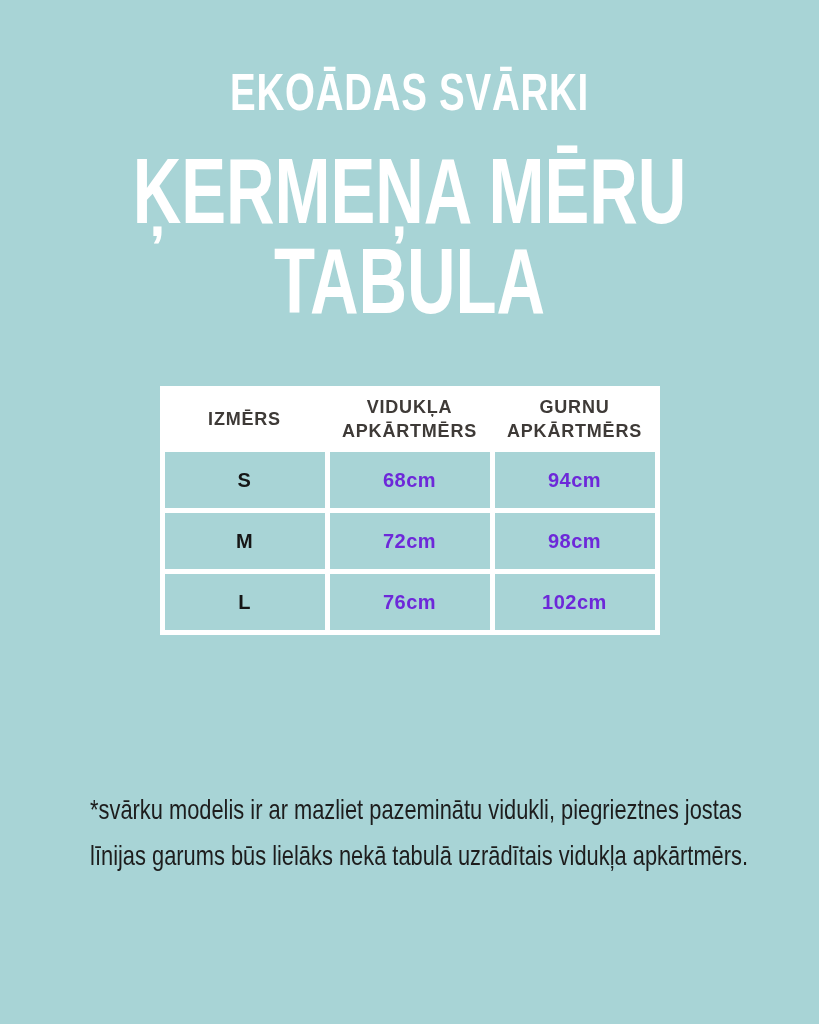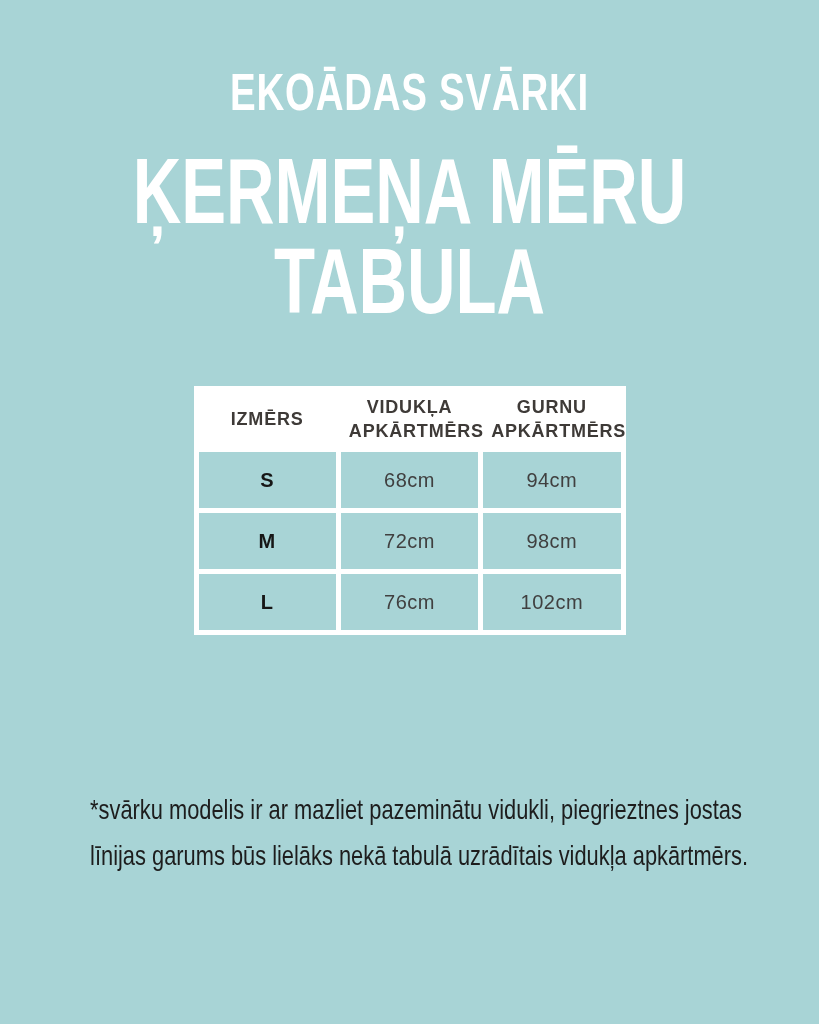--- a/index.html
+++ b/index.html
@@ -45,21 +45,21 @@
     transform: scaleX(0.73);
     transform-origin: 50% 50%;
   }
   .main-title .line {
     display: block;
   }
 
   
   table.size-table {
     margin: 60px auto 4px auto;
-    width: 432px;
+    width: 500px;
     background: #ffffff;
     border-collapse: separate;
     border-spacing: 5px;
     table-layout: fixed;
   }
   table.size-table th {
     background: #ffffff;
     height: 56px;
     vertical-align: middle;
     text-align: center;
@@ -76,22 +76,22 @@
     vertical-align: middle;
     text-align: center;
     font-size: 20px;
     letter-spacing: 0.5px;
   }
   td.cell-size {
     font-weight: 700;
     color: #161616;
   }
   td.cell-val {
-    font-weight: 400;
-    color: #404040;
+    font-weight: 700;
+    color: #6d28d9;
   }
 
   
   .footnote {
     margin-top: 152px;
     text-align: left;
     color: #1d1d1d;
   }
   .footnote .fline {
     display: block;

